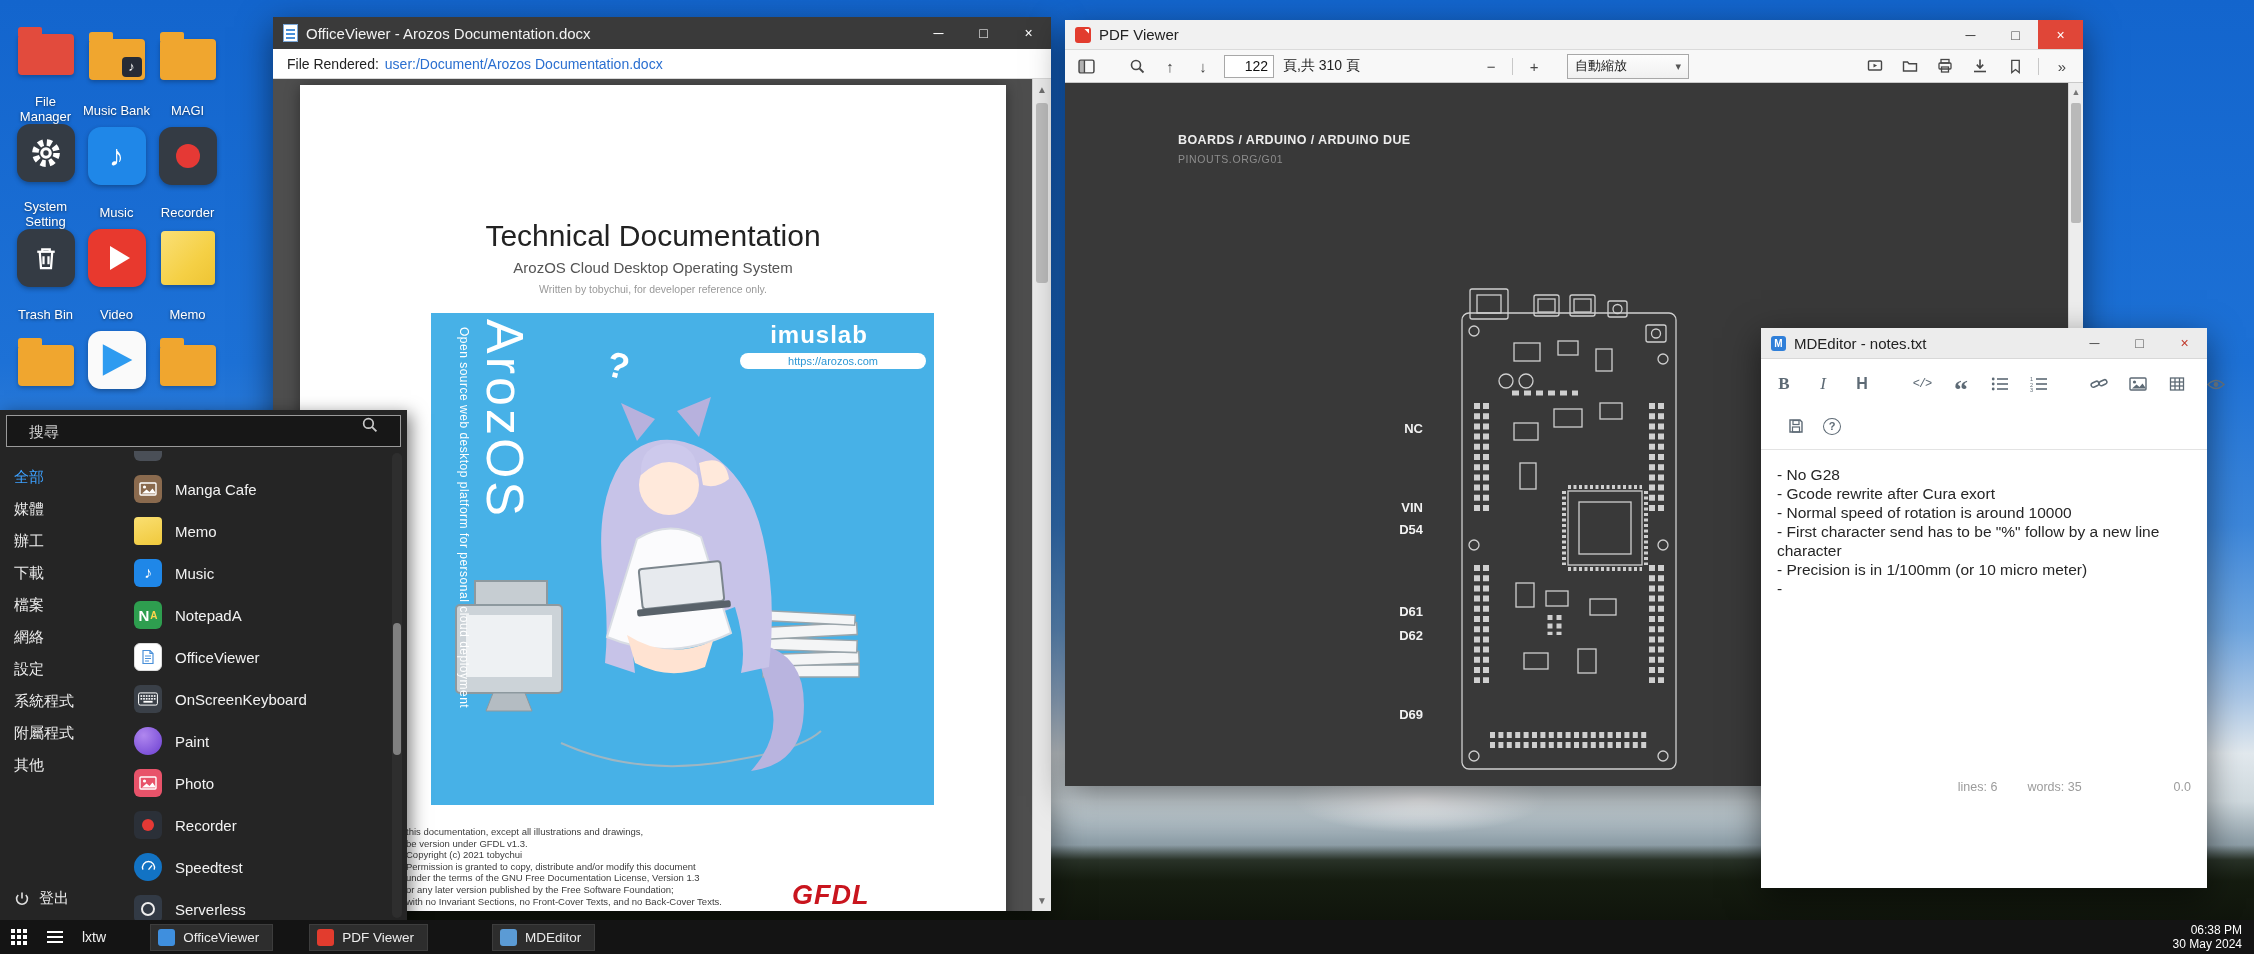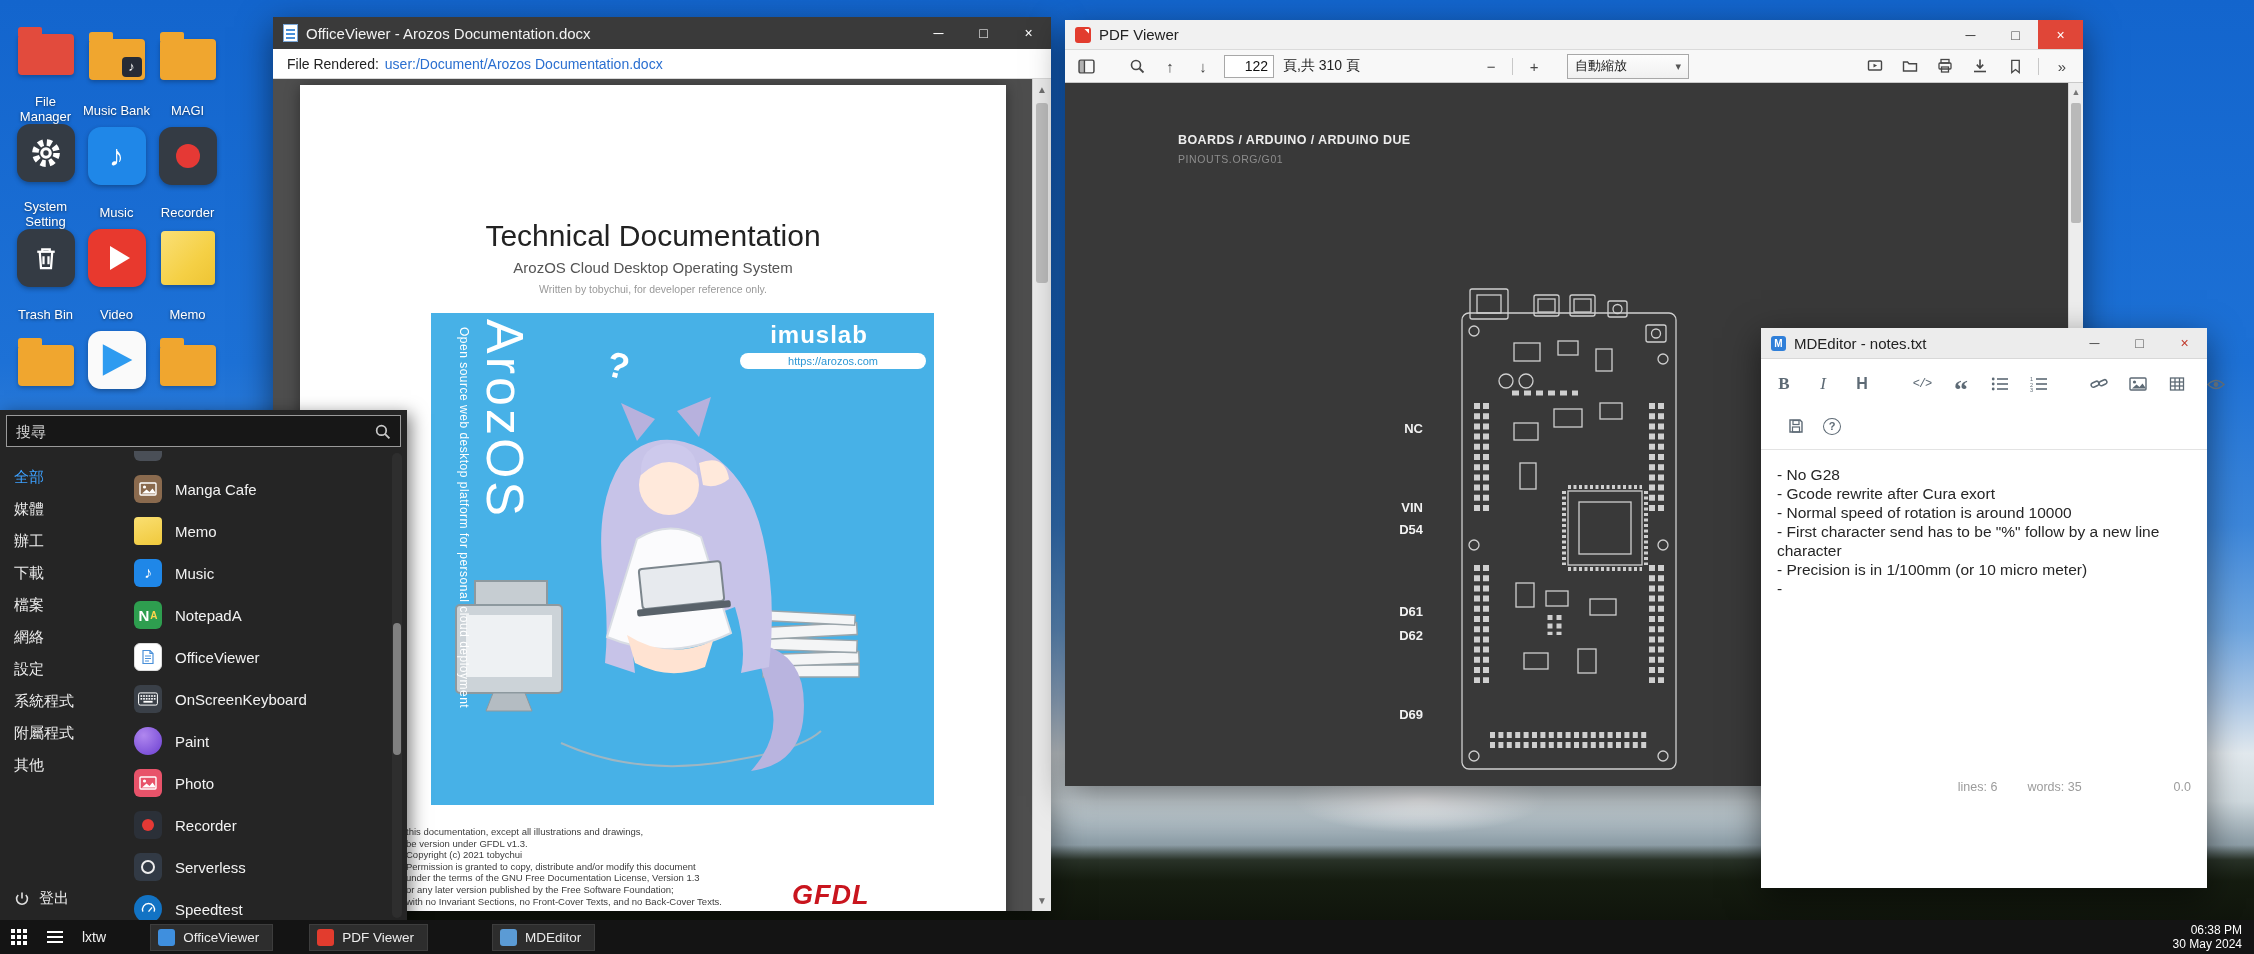--- a/index.html
+++ b/index.html
@@ -46,21 +46,21 @@
   .recdot{width:24px;height:24px;border-radius:50%;background:#e53935;}
   .holo{width:36px;height:36px;background:#2e9bf0;clip-path:polygon(12% 6%,94% 50%,12% 94%);}
   .note{width:54px;height:54px;border-radius:4px;
         background:linear-gradient(135deg,#fae077 0%,#f5d045 60%,#eec433 100%);
         box-shadow:0 2px 5px rgba(0,0,0,.3);}
 
   
   .startmenu{position:absolute;left:0;top:410px;width:407px;height:510px;background:#252525;
              z-index:30;box-shadow:4px 4px 16px rgba(0,0,0,.5);display:flex;flex-direction:column;}
   .sm-search{margin:5px 6px 4px;height:32px;border:1px solid #9a9a9a;background:#171717;
-             display:flex;align-items:center;padding:0 9px;flex:none;gap:24px;}
+             display:flex;padding:0 22px;flex:none;gap:24px;}
   .sm-input{flex:1;border:0;background:transparent;color:#ddd;font-size:15px;outline:none;
             font-family:inherit;}
   .sm-input::placeholder{color:#cfcfcf;}
   .sm-body{flex:1;display:flex;min-height:0;}
   .sm-cats{width:124px;padding:10px 0 12px 14px;display:flex;flex-direction:column;flex:none;}
   .sm-cat{height:32px;display:flex;align-items:center;font-size:15px;color:#ececec;}
   .sm-cat.active{color:#3da1ff;}
   .sm-logout{margin-top:auto;display:flex;align-items:center;gap:9px;font-size:15px;color:#ececec;}
   .sm-apps{flex:1;position:relative;overflow:hidden;}
   .sm-list{position:absolute;left:10px;right:24px;top:-25px;}
@@ -748,33 +748,33 @@
             </span>
             <span class="alabel">Photo</span>
           </div>
           <div class="sm-app">
             <span class="aicon ai-rec">
                 <i></i>
               </span>
             <span class="alabel">Recorder</span>
           </div>
           <div class="sm-app">
-            <span class="aicon ai-srv">
-                <i></i>
-              </span>
-            <span class="alabel">Serverless</span>
-          </div>
-          <div class="sm-app">
             <span class="aicon ai-speed">
               <svg width="17" height="17" viewBox="0 0 24 24" fill="none" stroke="#fff" stroke-width="2">
                   <path d="M4 15 a8.5 8.5 0 1 1 16 0"></path>
                   <line x1="12" y1="15" x2="17" y2="9"></line>
                 </svg>
             </span>
             <span class="alabel">Speedtest</span>
+          </div>
+          <div class="sm-app">
+            <span class="aicon ai-srv">
+                <i></i>
+              </span>
+            <span class="alabel">Serverless</span>
           </div>
         </div>
         <div class="sm-scrollbar">
           <div class="sm-thumb"></div>
         </div>
       </div>
     </div>
   </div>
 
   <div class="taskbar">

